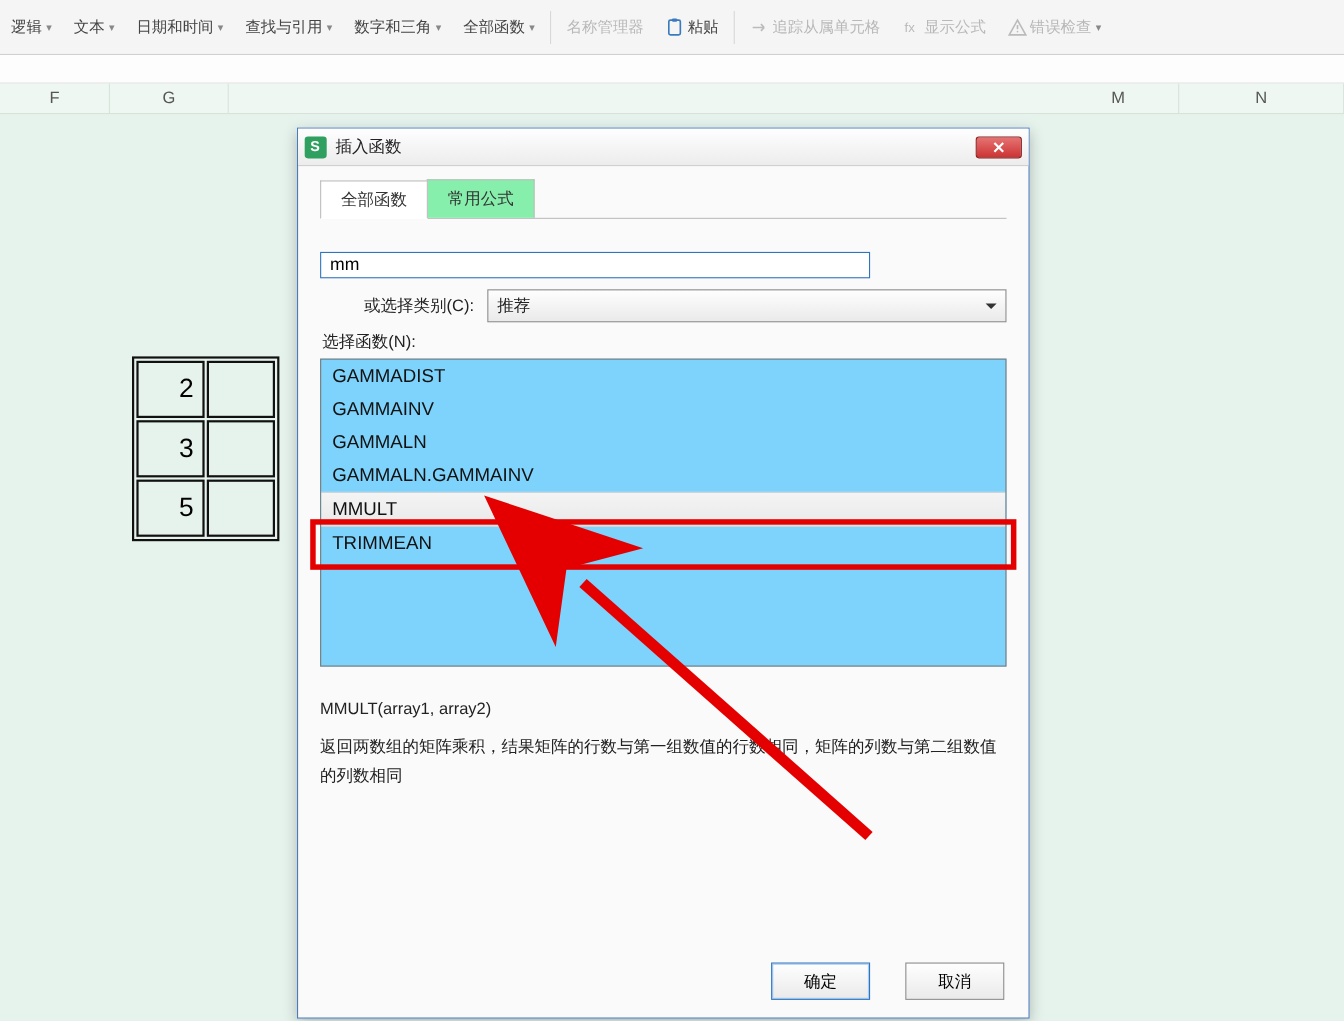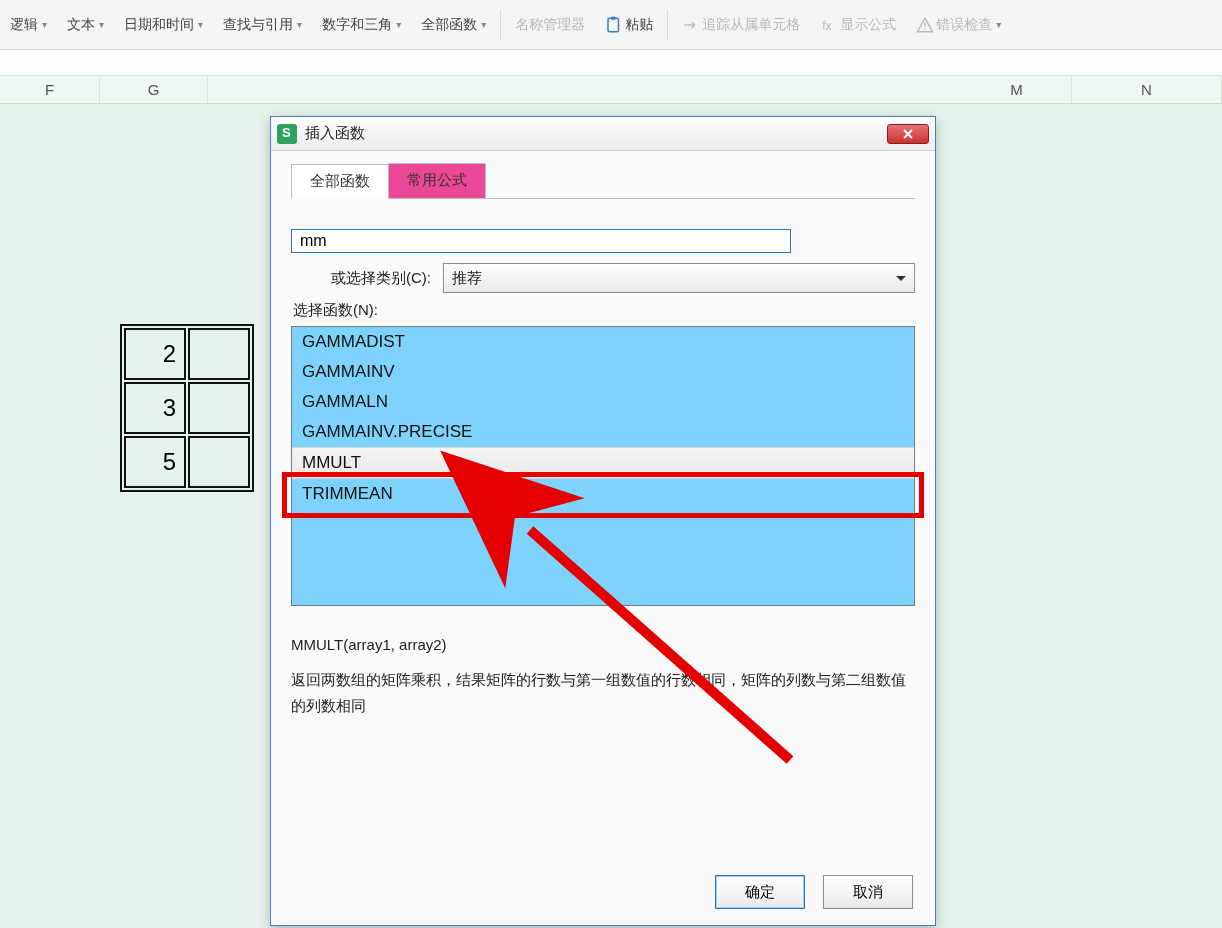--- a/index.html
+++ b/index.html
@@ -99,21 +99,21 @@
     display:flex; align-items:center; justify-content:center;
   }
   .dlg-close svg { width:12px; height:12px; }
 
   .dlg-body { padding: 12px 20px 14px 20px; font-size: 15px; color:#222; }
 
   
   .tabs { display:flex; border-bottom: 1px solid #bdbdbd; margin-bottom: 30px; }
   .tab {
     padding: 7px 18px;
-    background: #ec4899;
+    background: #86efac;
     border: 1px solid #bdbdbd;
     border-bottom: none;
     margin-right: -1px;
     font-size: 15px;
     color:#333;
   }
   .tab.active { background: #fff; border-bottom: 1px solid #fff; position:relative; top:1px; }
 
   .fld-label { margin: 8px 0 6px 2px; font-size: 15px; color:#222; }
   .fld-row { display:flex; align-items:center; gap: 12px; margin-bottom: 8px;}
@@ -156,21 +156,21 @@
     position:absolute;
     border: 5px solid #e40000;
     pointer-events:none;
   }
 
   .desc-title { font-weight:normal; margin-top: 30px; font-size:15px;}
   .desc-text { margin-top: 14px; font-size:15px; line-height:1.7; color:#222; }
 
   .dlg-buttons {
     position:absolute; bottom: 16px; right: 22px;
-    display:flex; gap: 18px;
+    display:flex; gap: 32px;
   }
   .btn {
     width: 90px; height: 34px;
     border: 1px solid #8c8c8c;
     background: linear-gradient(#fefefe,#eaeaea);
     font-size: 15px;
     display:flex; align-items:center; justify-content:center;
   }
   .btn.primary { border: 1px solid #2f74c0; box-shadow: inset 0 0 0 1px #a6cdf0;}
 
@@ -301,21 +301,21 @@
       <div class="select">
           <span>推荐</span>
         </div>
     </div>
 
     <div class="fld-label">选择函数(N):</div>
     <div class="listbox">
       <div class="item">GAMMADIST</div>
       <div class="item">GAMMAINV</div>
       <div class="item">GAMMALN</div>
-      <div class="item">GAMMAINV.PRECISE</div>
+      <div class="item">GAMMALN.GAMMAINV</div>
       <div class="item selected">MMULT</div>
       <div class="item">TRIMMEAN</div>
     </div>
 
     <div class="desc-title">MMULT(array1, array2)</div>
     <div class="desc-text">返回两数组的矩阵乘积，结果矩阵的行数与第一组数值的行数相同，矩阵的列数与第二组数值的列数相同</div>
   </div>
 
   <div class="dlg-buttons">
     <div class="btn primary">确定</div>

